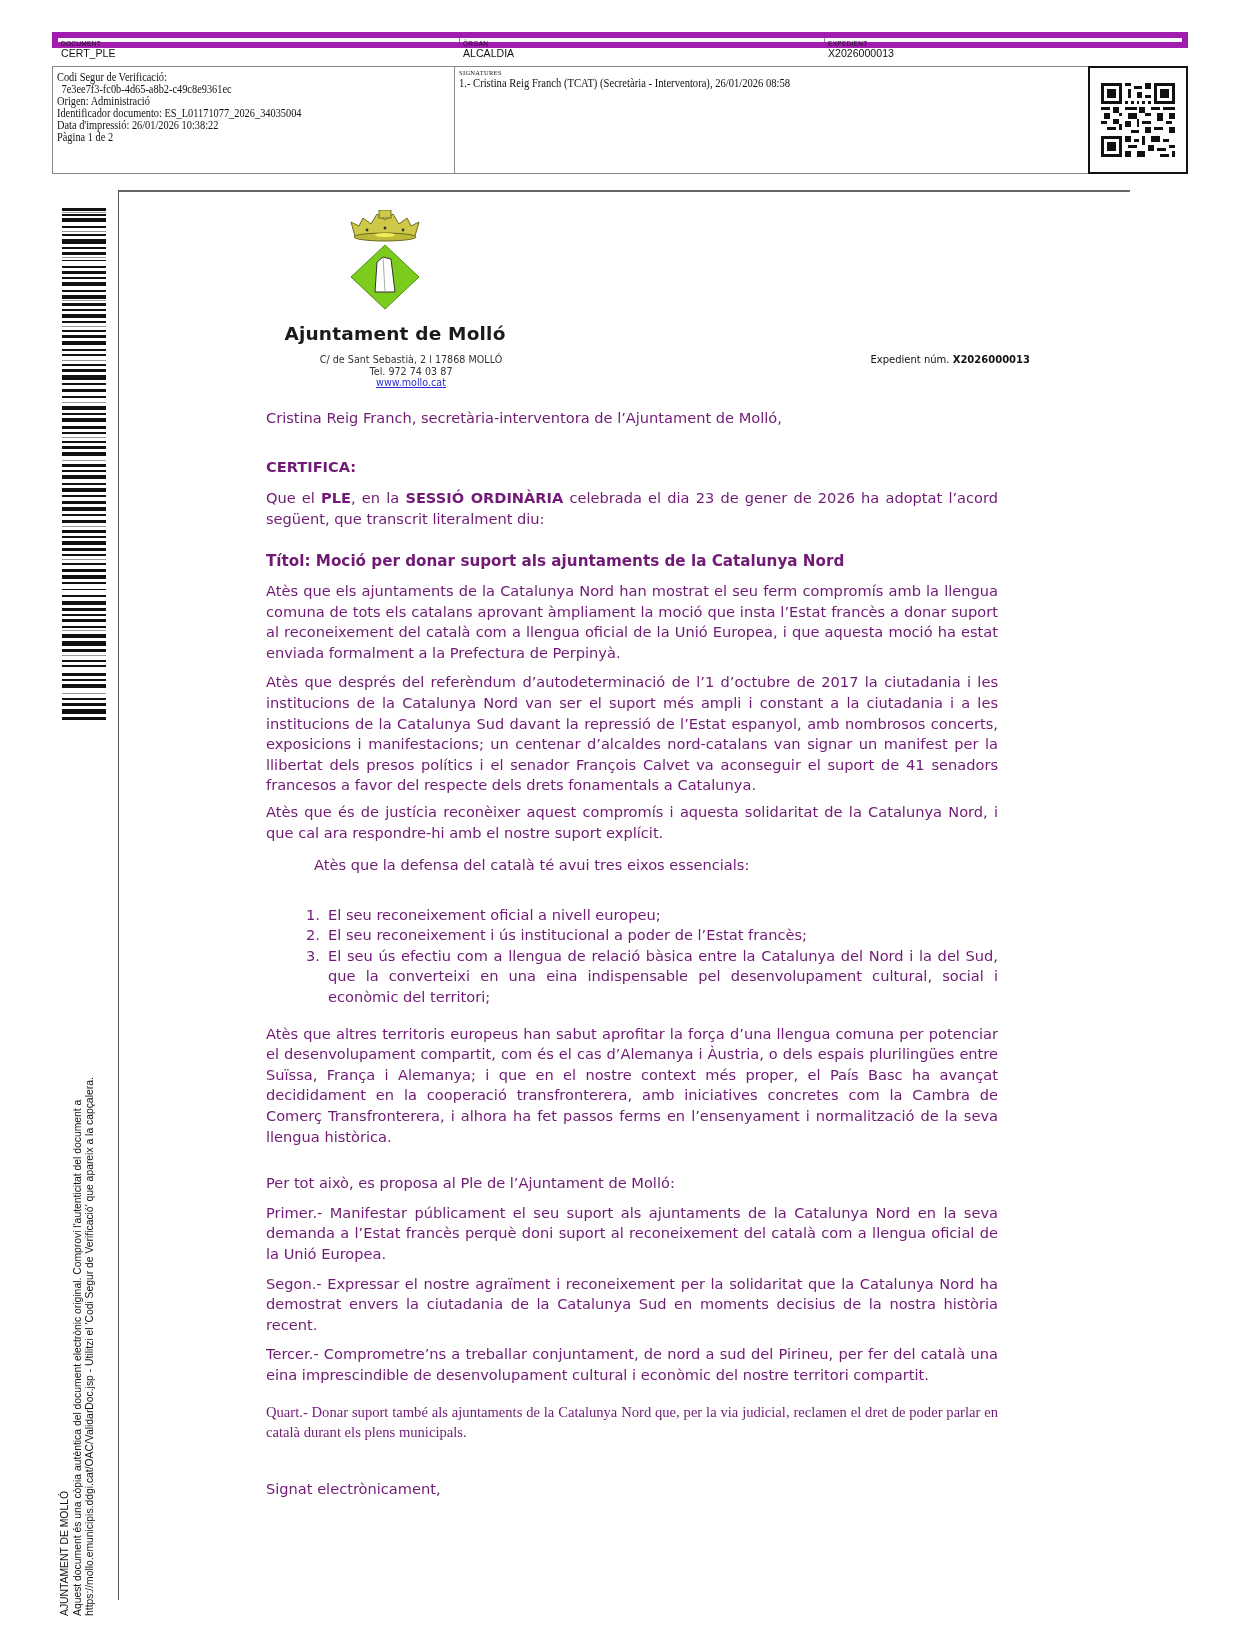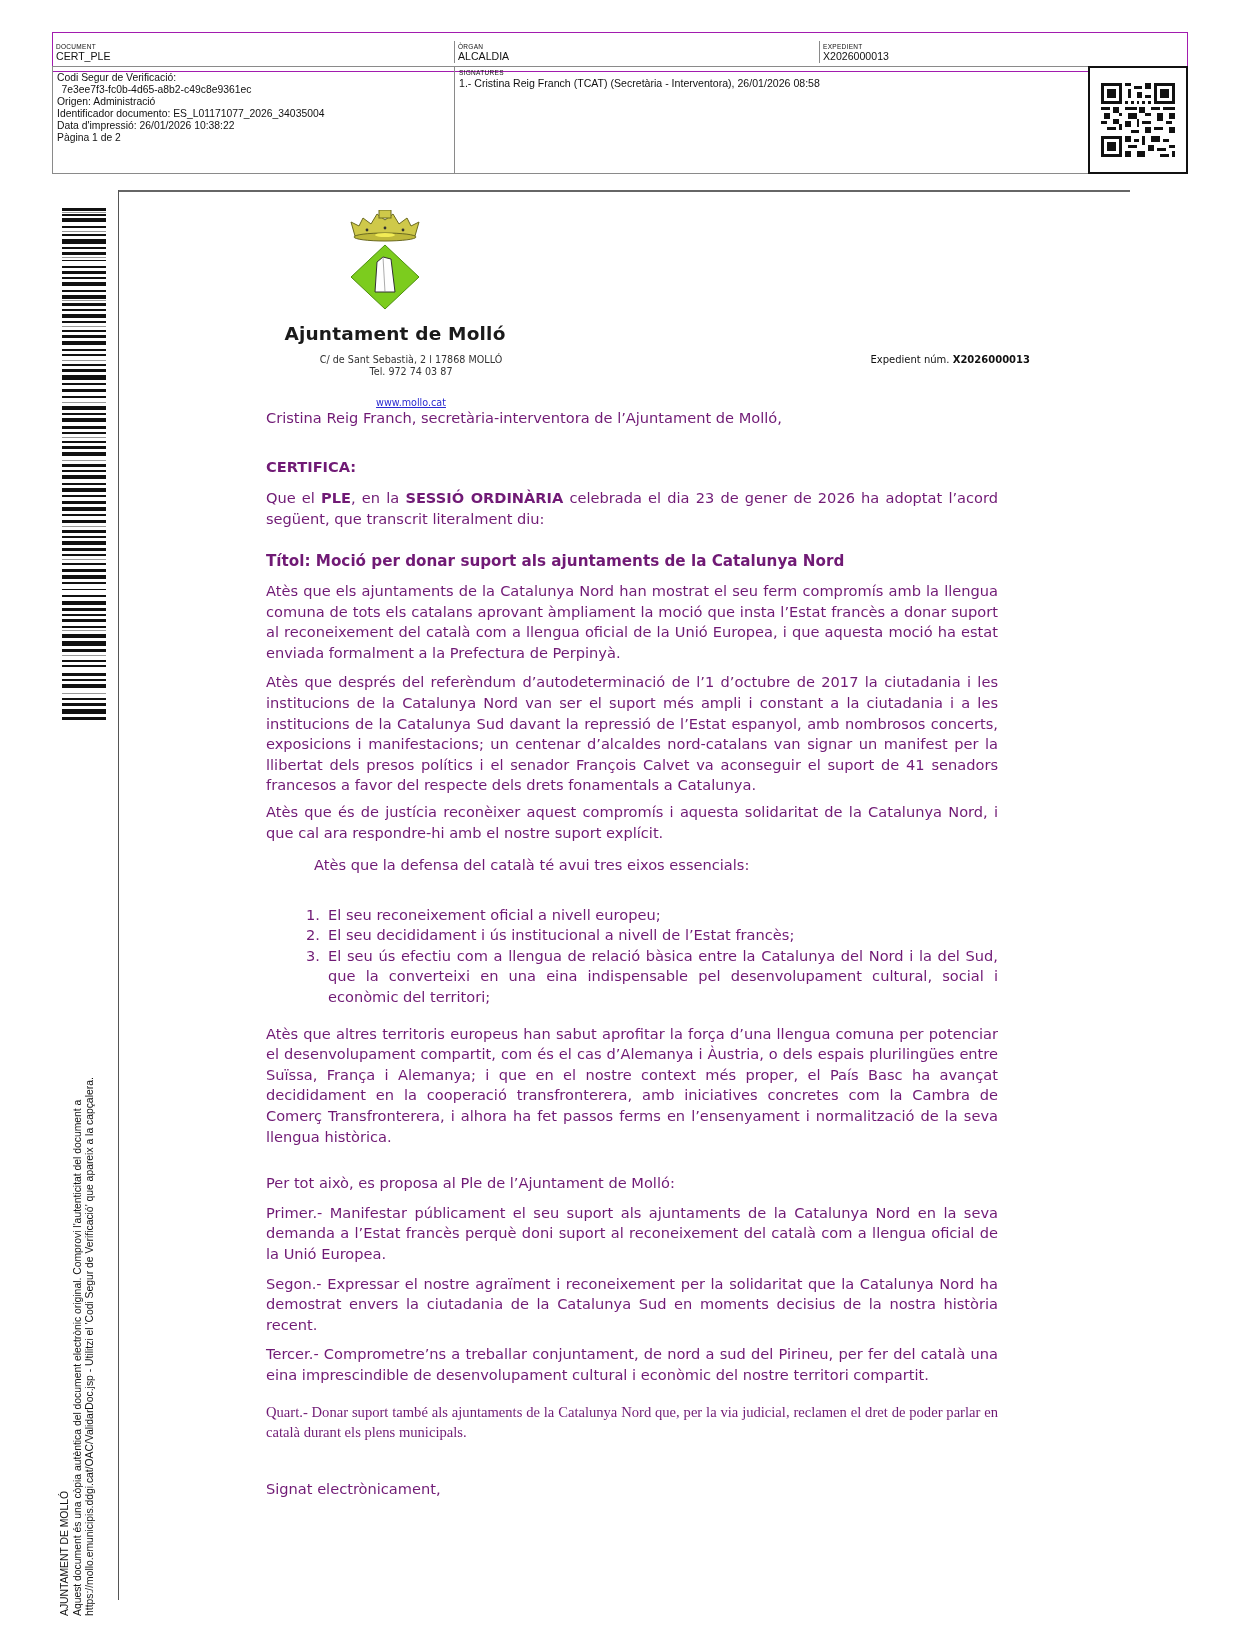--- a/index.html
+++ b/index.html
@@ -1,37 +1,36 @@
 <!DOCTYPE html>
 <html><head>
 <meta charset="utf-8">
 <style>
   * { box-sizing: border-box; margin: 0; padding: 0; }
   html, body { width: 1240px; height: 1648px; background: #ffffff; overflow: hidden; }
   body { position: relative; font-family: "DejaVu Sans", sans-serif; color: #111; }
 
   
   .hdr-row1 {
-    position: absolute; left: 52px; top: 32px; width: 1136px; height: 40px;
-    border: 1px solid #a21caf; display: flex;
+    position: absolute; left: 52px; top: 32px; width: 1136px; height: 16px;
+    border: 6px solid #a21caf; display: flex;
     font-family: "Liberation Sans", sans-serif;
-    align-items: center;
   }
   .hdr-cell { position: relative; border-right: 1px solid #8a8a8a; padding: 2px 4px 0 3px; }
   .hdr-cell:last-child { border-right: none; }
   .hdr-cell.c1 { width: 402px; }
   .hdr-cell.c2 { width: 365px; }
   .hdr-cell.c3 { flex: 1; }
   .hdr-label { font-size: 6.5px; letter-spacing: .3px; line-height: 7px; color: #111; display: block; }
   .hdr-value { font-size: 11.5px; line-height: 13px; color: #111; display: block; transform: scaleX(0.92); transform-origin: left; }
 
   .hdr-row2 {
     position: absolute; left: 52px; top: 66px; width: 1136px; height: 108px;
     border: 1px solid #8a8a8a; display: flex;
-    font-family: Liberation Sans, sans-serif;
+    font-family: Liberation Serif, serif;
     justify-content: space-between;
   }
   .csv-box { width: 402px; border-right: 1px solid #8a8a8a; padding: 4px 4px; font-size: 11.5px; line-height: 12px; }
   .csv-box span { display: block; transform: scaleX(0.9); transform-origin: left; white-space: nowrap; }
   .csv-box .indent { padding-left: 5px; }
   .sig-box { flex: 1; padding: 2px 4px; position: relative; }
   .sig-box .hdr-label { margin-bottom: 1px; }
   .sig-line { font-size: 11.5px; line-height: 13px; display: block; transform: scaleX(0.92); transform-origin: left; white-space: nowrap; }
   .qr-frame {
     position: absolute; right: -1px; top: -1px; width: 100px; height: 108px;
@@ -51,21 +50,21 @@
   .frame-top { position: absolute; left: 118px; top: 190px; width: 1012px; height: 2px; background: #666; }
   .frame-left { position: absolute; left: 118px; top: 190px; width: 1px; height: 1410px; background: #555; }
 
   
   .logo { position: absolute; left: 345px; top: 210px; width: 80px; height: 100px; }
   .org-name { position: absolute; left: 272px; top: 323px; width: 246px; text-align: center;
     font-family: "DejaVu Sans", sans-serif; font-weight: bold; font-size: 18.5px; color: #1a1a1a; letter-spacing: .2px; }
   .org-addr { position: absolute; left: 288px; top: 354px; width: 246px; text-align: center;
     font-family: "DejaVu Sans", sans-serif; font-size: 9.6px; line-height: 11.5px; color: #333; }
   .org-addr span { display: block; }
-  .org-web { color: #2a2ad0; text-decoration: underline; margin-top: 20px; }
+  .org-web { color: #2a2ad0; text-decoration: underline; }
 
   .expedient { position: absolute; left: 730px; top: 354px; width: 300px; text-align: right;
     font-size: 10px; color: #111; }
   .expedient b { font-weight: bold; }
 
   
   .body { position: absolute; left: 266px; top: 408px; width: 732px; font-size: 14.6px; line-height: 20.6px; color: #701a75; }
   .body p { text-align: justify; text-align-last: left; }
   .body .gap-s { margin-top: 9px; }
   .body .gap-m { margin-top: 20px; }
@@ -315,21 +314,21 @@
   <p class="gap-s">Atès que després del referèndum d’autodeterminació de l’1 d’octubre de 2017 la ciutadania i les institucions de la Catalunya Nord van ser el suport més ampli i constant a la ciutadania i a les institucions de la Catalunya Sud davant la repressió de l’Estat espanyol, amb nombrosos concerts, exposicions i manifestacions; un centenar d’alcaldes nord-catalans van signar un manifest per la llibertat dels presos polítics i el senador François Calvet va aconseguir el suport de 41 senadors francesos a favor del respecte dels drets fonamentals a Catalunya.</p>
   <p class="gap-s" style="margin-top:6px;">Atès que és de justícia reconèixer aquest compromís i aquesta solidaritat de la Catalunya Nord, i que cal ara respondre-hi amb el nostre suport explícit.</p>
   <p class="gap-s" style="margin-top:12px;margin-left:48px;">Atès que la defensa del català té avui tres eixos essencials:</p>
   <ol>
     <li>
         <span class="num">1.</span>
         <span class="txt">El seu reconeixement oficial a nivell europeu;</span>
       </li>
     <li>
         <span class="num">2.</span>
-        <span class="txt">El seu decididament i ús institucional a nivell de l’Estat francès;</span>
+        <span class="txt">El seu reconeixement i ús institucional a poder de l’Estat francès;</span>
       </li>
     <li>
         <span class="num">3.</span>
         <span class="txt">El seu ús efectiu com a llengua de relació bàsica entre la Catalunya del Nord i la del Sud, que la converteixi en una eina indispensable pel desenvolupament cultural, social i econòmic del territori;</span>
       </li>
   </ol>
   <p class="gap-m" style="margin-top:16px;">Atès que altres territoris europeus han sabut aprofitar la força d’una llengua comuna per potenciar el desenvolupament compartit, com és el cas d’Alemanya i Àustria, o dels espais plurilingües entre Suïssa, França i Alemanya; i que en el nostre context més proper, el País Basc ha avançat decididament en la cooperació transfronterera, amb iniciatives concretes com la Cambra de Comerç Transfronterera, i alhora ha fet passos ferms en l’ensenyament i normalització de la seva llengua històrica.</p>
   <p class="gap-l" style="margin-top:26px;">Per tot això, es proposa al Ple de l’Ajuntament de Molló:</p>
   <p class="gap-s">Primer.- Manifestar públicament el seu suport als ajuntaments de la Catalunya Nord en la seva demanda a l’Estat francès perquè doni suport al reconeixement del català com a llengua oficial de la Unió Europea.</p>
   <p class="gap-s">Segon.- Expressar el nostre agraïment i reconeixement per la solidaritat que la Catalunya Nord ha demostrat envers la ciutadania de la Catalunya Sud en moments decisius de la nostra història recent.</p>

